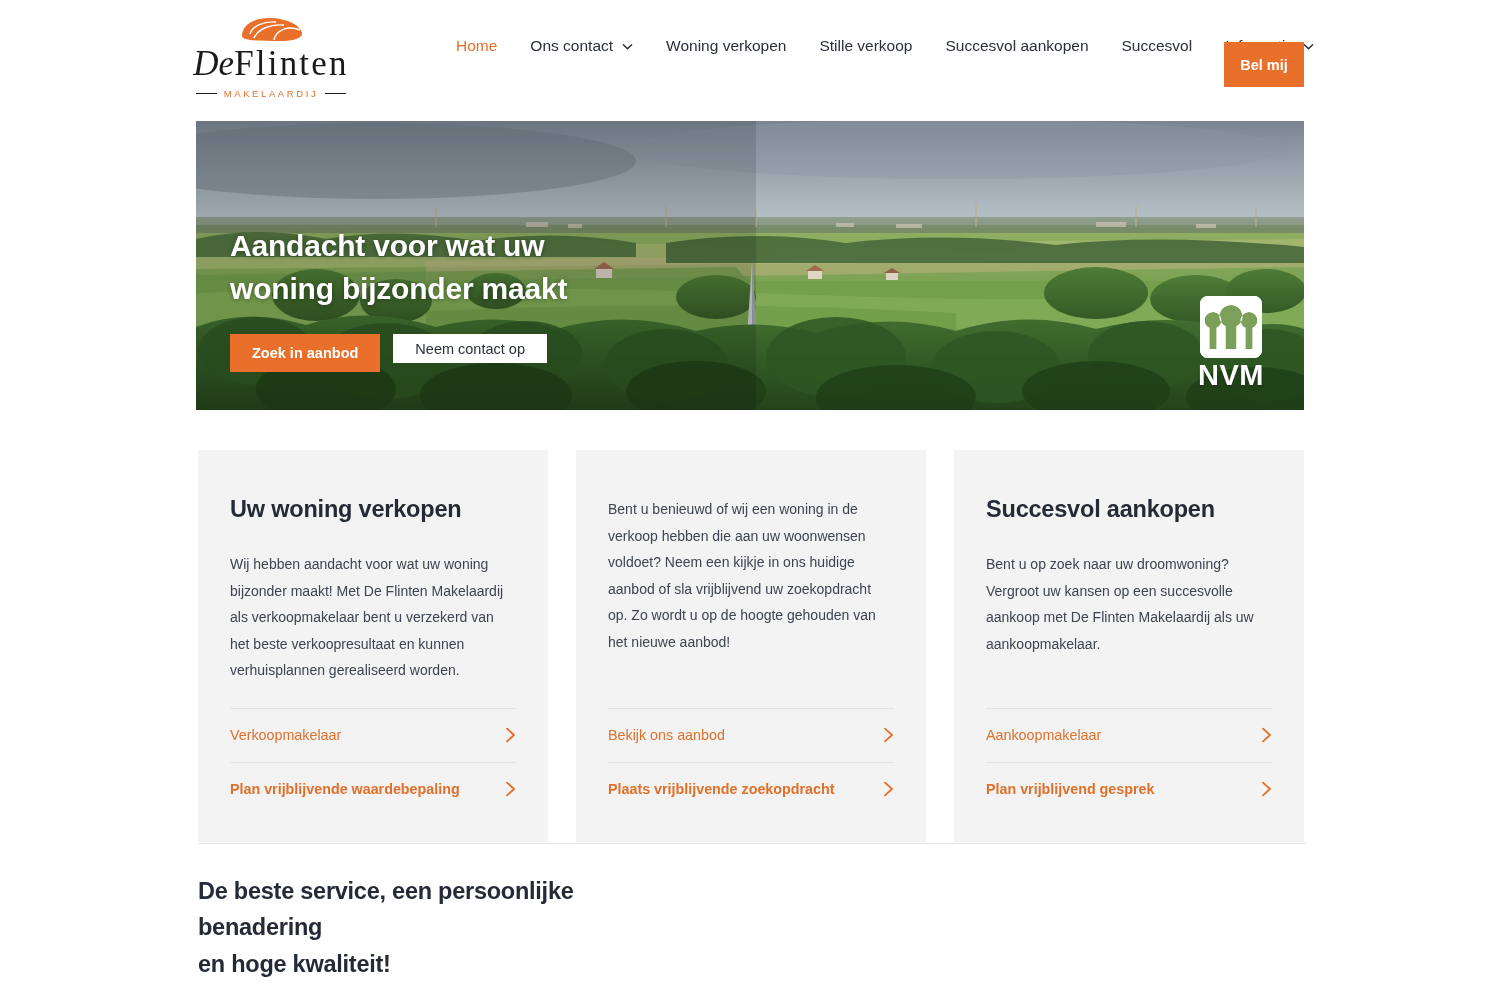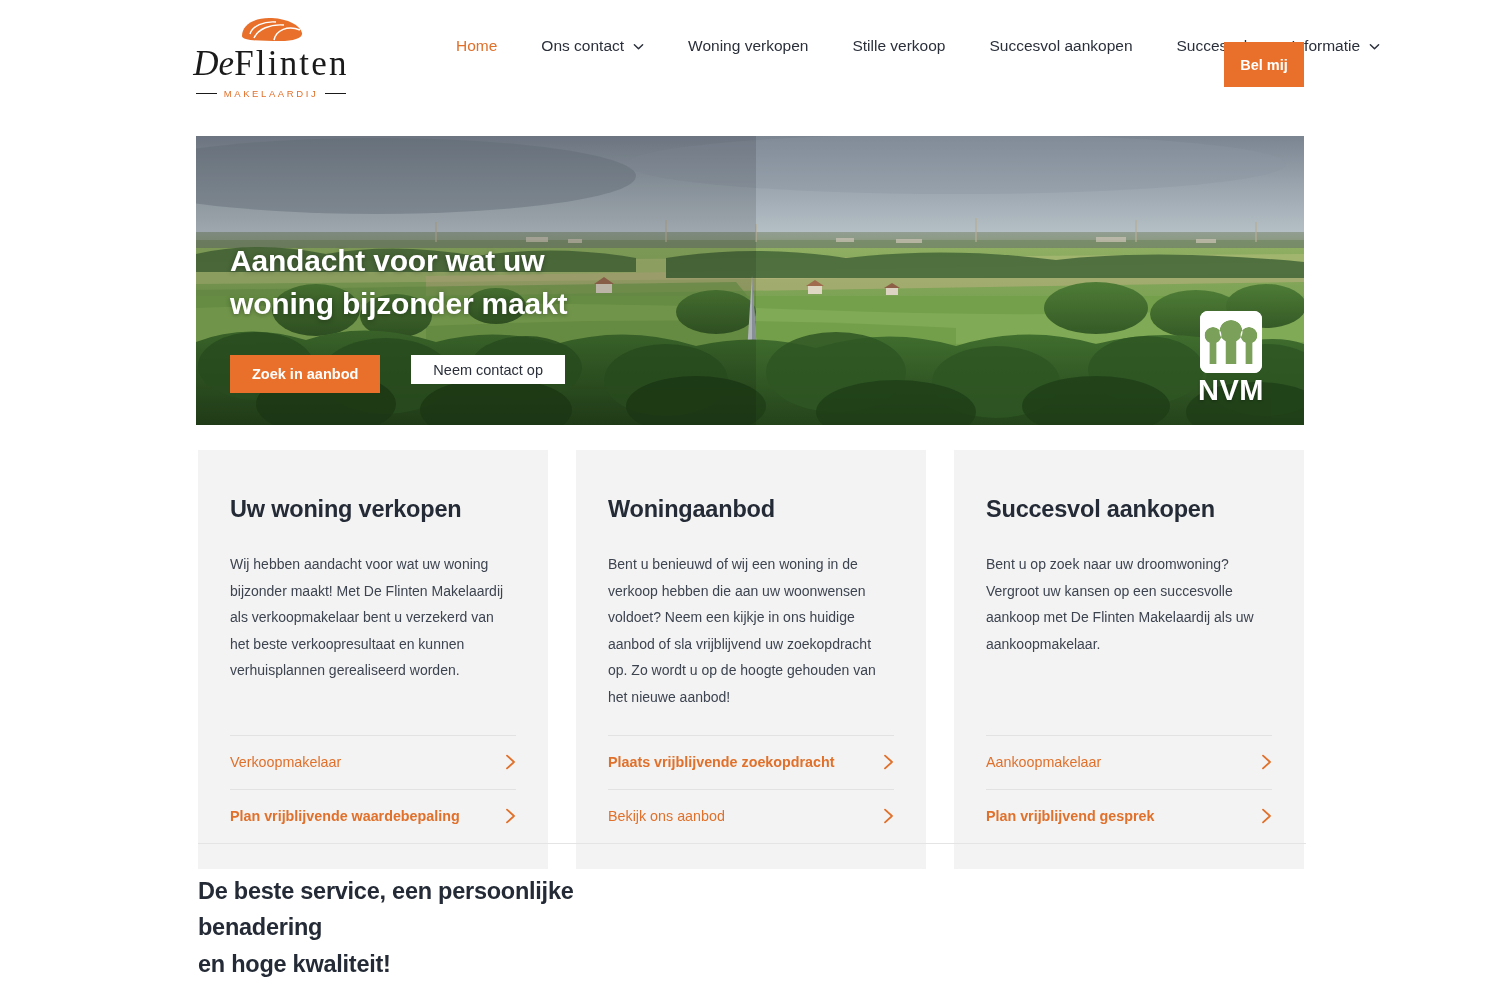--- a/index.html
+++ b/index.html
@@ -35,51 +35,51 @@
     margin-top: 7px; width: 150px; justify-content: center;
   }
   .logo-sub .rule { height: 1.5px; background: #1a1a1a; width: 22px; }
   .logo-sub .txt {
     font-size: 9.5px; letter-spacing: 2.6px; color: #E0702A; font-weight: 400;
     white-space: nowrap;
   }
 
   .nav {
     position: absolute; left: 440px; top: 0; height: 92px;
-    display: flex; align-items: center; gap: 12px;
+    display: flex; align-items: center; gap: 1px;
   }
   .nav-item {
     font-size: 15.5px; color: #2a2f3a; padding: 0 16px;
     display: flex; align-items: center; gap: 9px; white-space: nowrap;
     cursor: pointer;
   }
   .nav-item.active { color: #E0702A; }
   .chev-down { display:inline-block; width: 11px; height: 11px; }
   .chev-down svg { display:block; }
 
   .cta {
     position: absolute; left: 1224px; top: 42px;
     width: 80px; height: 45px; background: #E8702A;
     display: flex; align-items: center; justify-content: center;
     color: #fff; font-size: 14.5px; font-weight: bold; cursor: pointer;
   }
 
   
   .hero {
-    position: absolute; left: 196px; top: 136px;
+    position: absolute; left: 196px; top: 121px;
     width: 1108px; height: 289px; overflow: hidden;
   }
   .hero-img { position: absolute; inset: 0; }
   .hero-content { position: absolute; left: 34px; top: 104px; }
   .hero-title {
     color: #ffffff; font-size: 30px; font-weight: bold;
     line-height: 1.42; letter-spacing: -0.2px;
     text-shadow: 0 1px 5px rgba(0,0,0,.35);
   }
-  .hero-buttons { display: flex; gap: 31px; margin-top: 30px; }
+  .hero-buttons { display: flex; gap: 13px; margin-top: 24px; }
   .btn-primary {
     background: #E8702A; color: #fff; font-size: 14.5px; font-weight: bold;
     padding: 0 22px; height: 38px; display: flex; align-items: center;
     cursor: pointer;
   }
   .btn-secondary {
     background: #ffffff; color: #2a2f3a; font-size: 14.5px;
     padding: 0 22px; height: 29px; display: flex; align-items: center;
     cursor: pointer;
   }
@@ -364,33 +364,32 @@
           <span class="chev-right">
             <svg viewBox="0 0 11 16" width="11" height="16">
                 <path d="M2 1.6 L9 8 L2 14.4" fill="none" stroke="#E0702A" stroke-width="1.8" stroke-linecap="round" stroke-linejoin="round"></path>
               </svg>
           </span>
         </div>
       </div>
     </div>
 
     <div class="card">
-      <div class="card-title">Woningaanbod</div>
       <div class="card-body">Bent u benieuwd of wij een woning in de verkoop hebben die aan uw woonwensen voldoet? Neem een kijkje in ons huidige aanbod of sla vrijblijvend uw zoekopdracht op. Zo wordt u op de hoogte gehouden van het nieuwe aanbod!</div>
       <div class="card-links">
+        <div class="card-link">
+          <span>Bekijk ons aanbod</span>
+          <span class="chev-right">
+            <svg viewBox="0 0 11 16" width="11" height="16">
+                <path d="M2 1.6 L9 8 L2 14.4" fill="none" stroke="#E0702A" stroke-width="1.8" stroke-linecap="round" stroke-linejoin="round"></path>
+              </svg>
+          </span>
+        </div>
         <div class="card-link bold">
           <span>Plaats vrijblijvende zoekopdracht</span>
-          <span class="chev-right">
-            <svg viewBox="0 0 11 16" width="11" height="16">
-                <path d="M2 1.6 L9 8 L2 14.4" fill="none" stroke="#E0702A" stroke-width="1.8" stroke-linecap="round" stroke-linejoin="round"></path>
-              </svg>
-          </span>
-        </div>
-        <div class="card-link">
-          <span>Bekijk ons aanbod</span>
           <span class="chev-right">
             <svg viewBox="0 0 11 16" width="11" height="16">
                 <path d="M2 1.6 L9 8 L2 14.4" fill="none" stroke="#E0702A" stroke-width="1.8" stroke-linecap="round" stroke-linejoin="round"></path>
               </svg>
           </span>
         </div>
       </div>
     </div>
 
     <div class="card">

